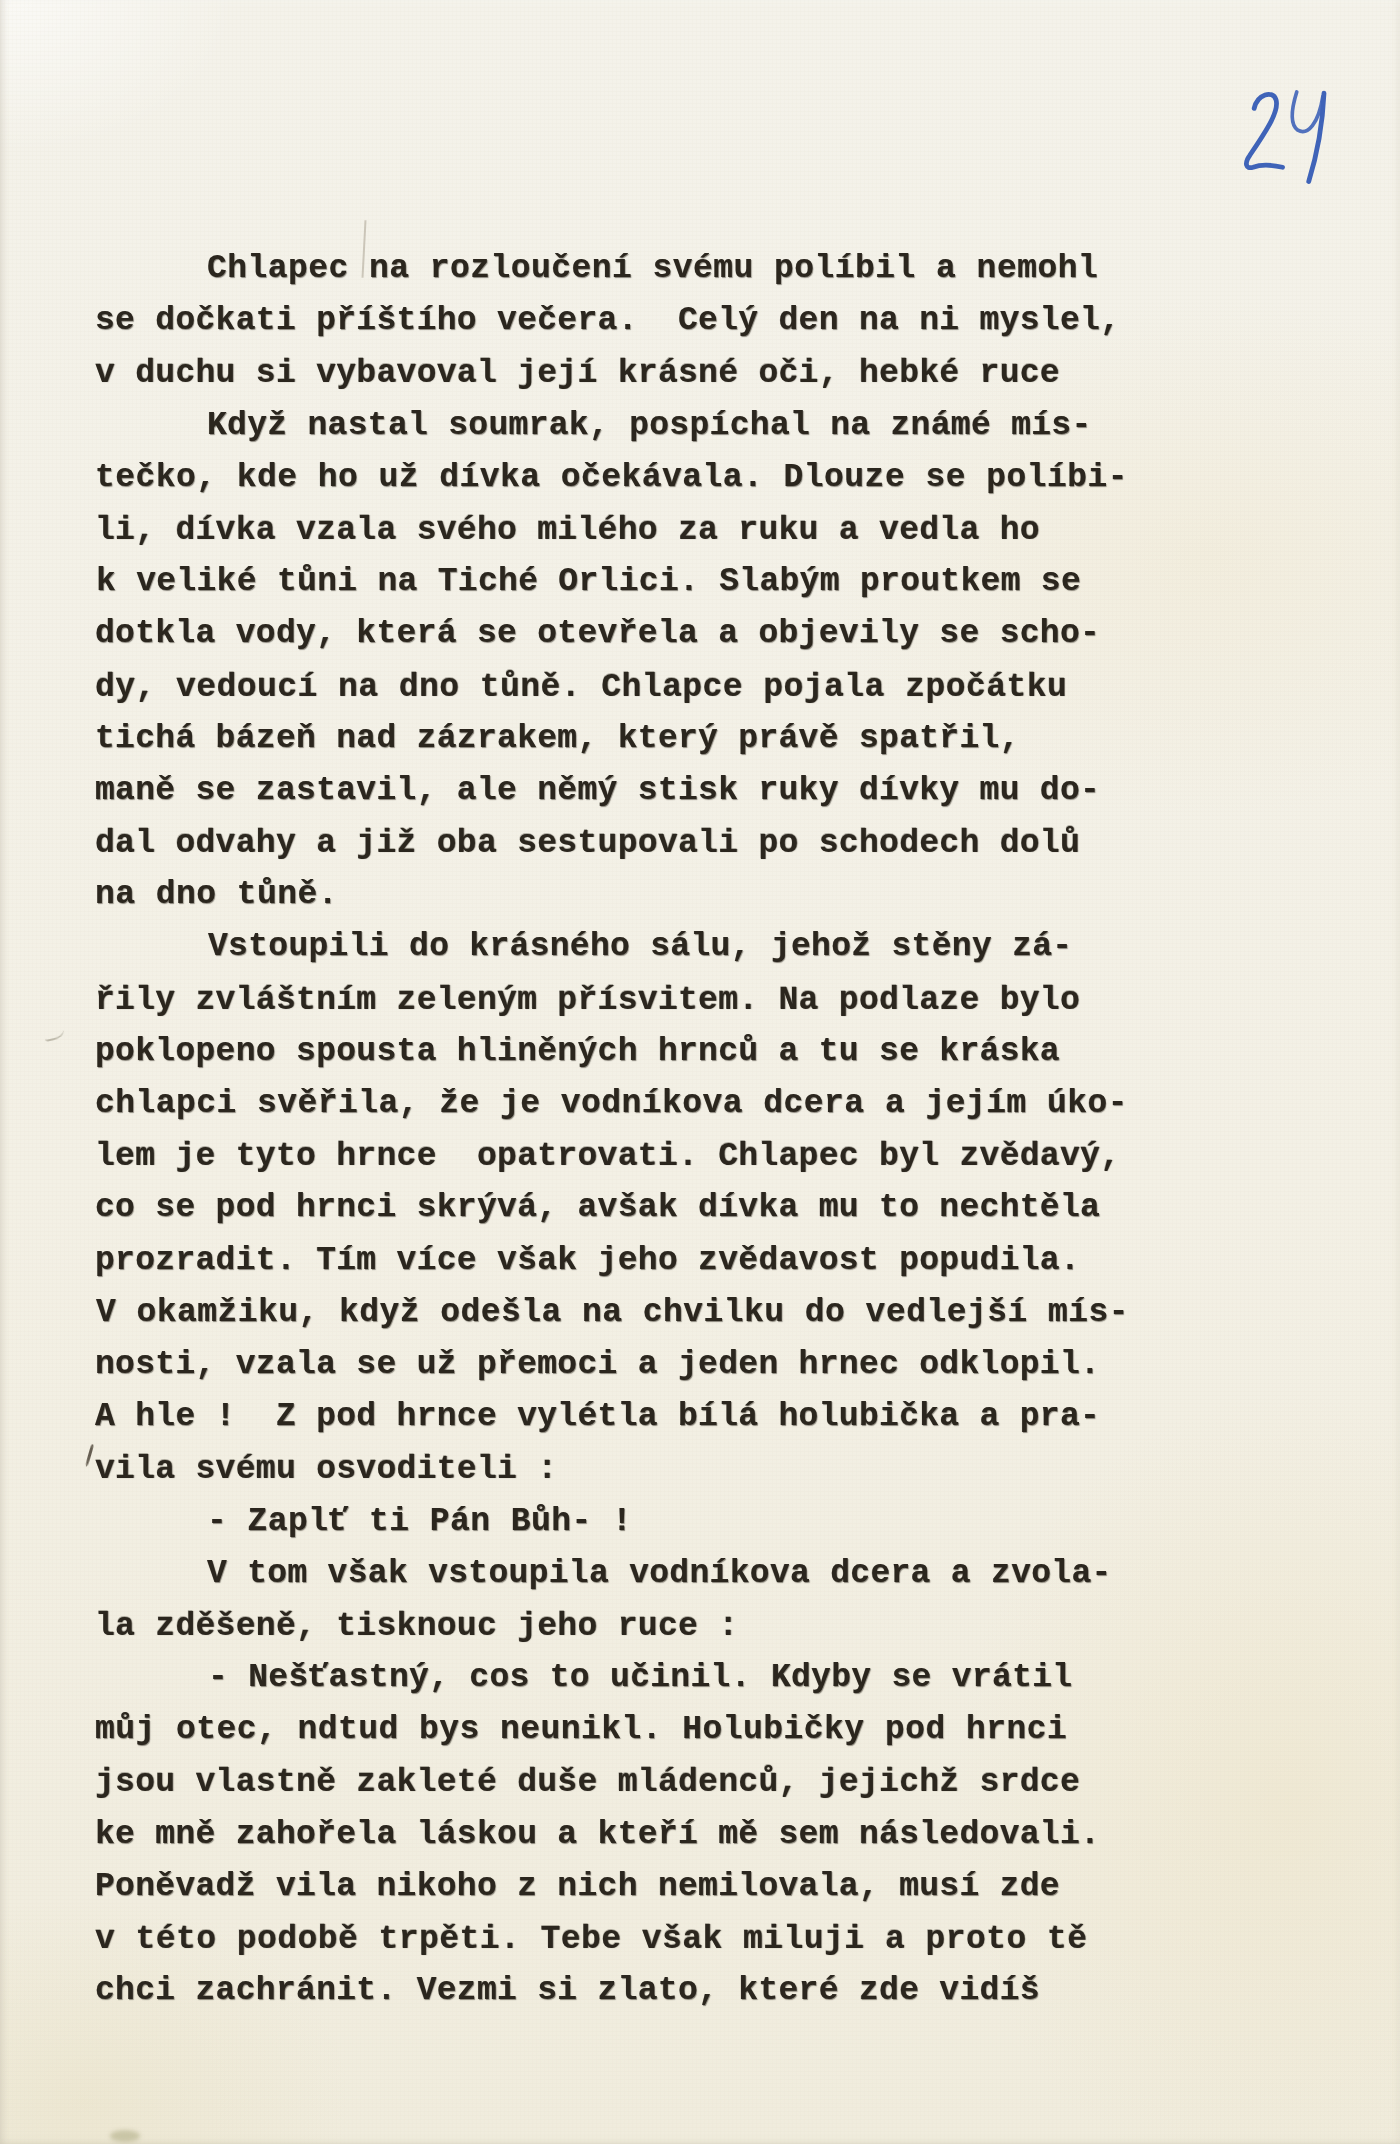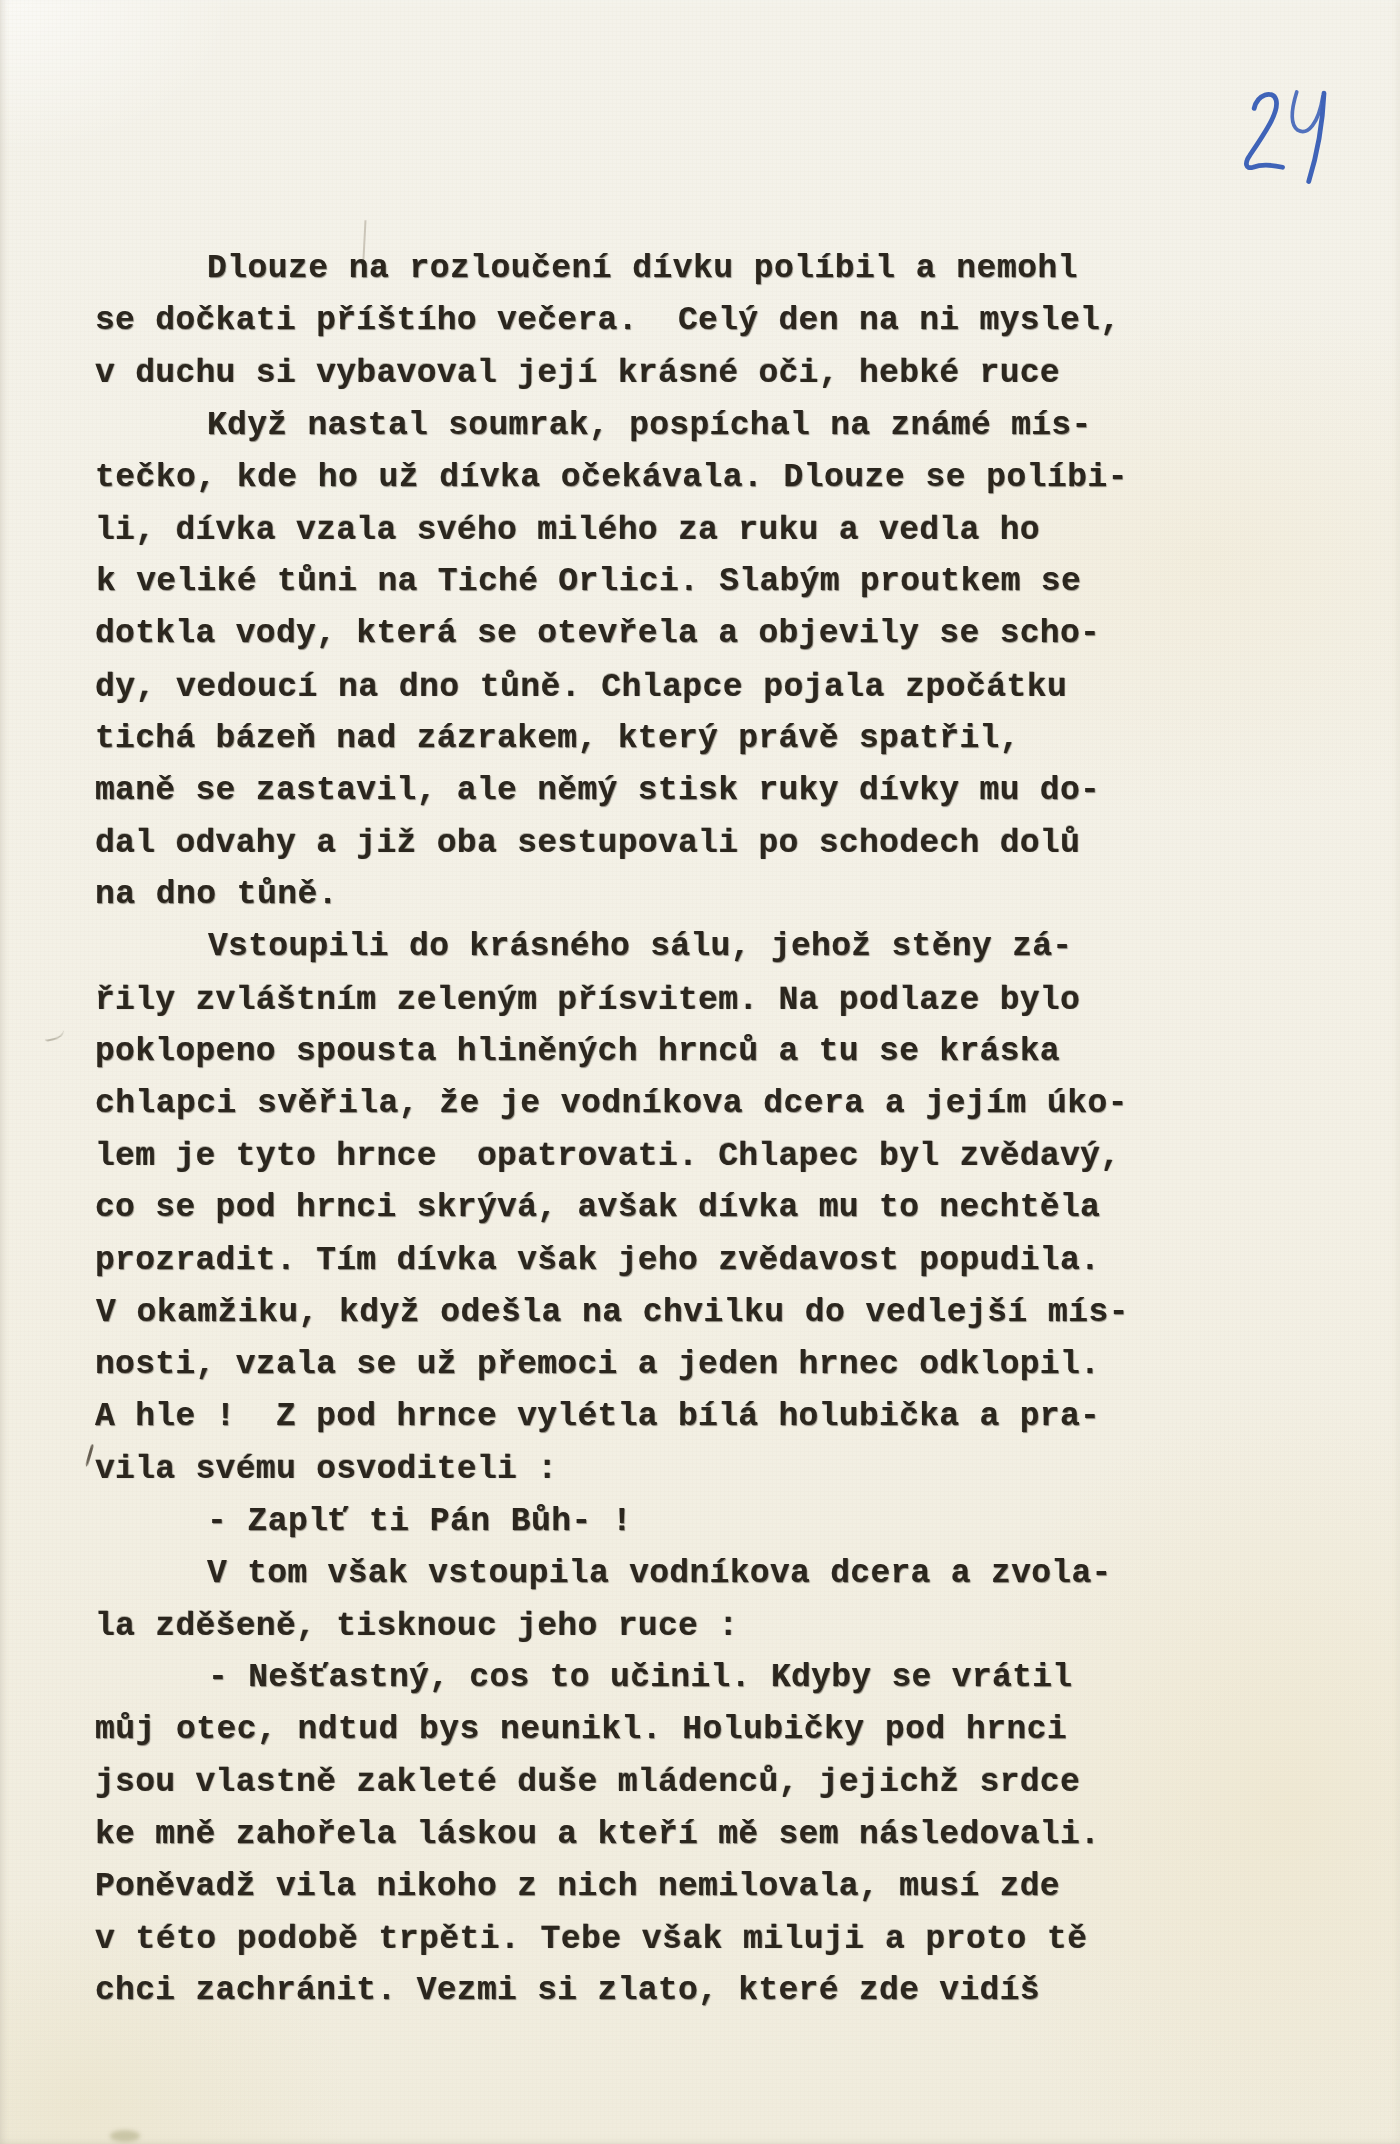--- a/index.html
+++ b/index.html
@@ -69,40 +69,40 @@
       <path d="M88,12 C87,34 83,64 74,93"></path>
     </svg>
   </div>
 
   <div class="artifact mark-vline"></div>
   <div class="artifact mark-squiggle"></div>
   <div class="artifact mark-tick"></div>
   <div class="artifact mark-bottom"></div>
 
   <div class="textblock">
-      <div class="line indent">Dlouze na rozloučení dívku políbil a nemohl</div>
+      <div class="line indent">Chlapec na rozloučení svému políbil a nemohl</div>
       <div class="line">se dočkati příštího večera.  Celý den na ni myslel,</div>
       <div class="line">v duchu si vybavoval její krásné oči, hebké ruce</div>
       <div class="line indent">Když nastal soumrak, pospíchal na známé mís-</div>
       <div class="line">tečko, kde ho už dívka očekávala. Dlouze se políbi-</div>
       <div class="line">li, dívka vzala svého milého za ruku a vedla ho</div>
       <div class="line">k veliké tůni na Tiché Orlici. Slabým proutkem se</div>
       <div class="line">dotkla vody, která se otevřela a objevily se scho-</div>
       <div class="line">dy, vedoucí na dno tůně. Chlapce pojala zpočátku</div>
       <div class="line">tichá bázeň nad zázrakem, který právě spatřil,</div>
       <div class="line">maně se zastavil, ale němý stisk ruky dívky mu do-</div>
       <div class="line">dal odvahy a již oba sestupovali po schodech dolů</div>
       <div class="line">na dno tůně.</div>
       <div class="line indent">Vstoupili do krásného sálu, jehož stěny zá-</div>
       <div class="line">řily zvláštním zeleným přísvitem. Na podlaze bylo</div>
       <div class="line">poklopeno spousta hliněných hrnců a tu se kráska</div>
       <div class="line">chlapci svěřila, že je vodníkova dcera a jejím úko-</div>
       <div class="line">lem je tyto hrnce  opatrovati. Chlapec byl zvědavý,</div>
       <div class="line">co se pod hrnci skrývá, avšak dívka mu to nechtěla</div>
-      <div class="line">prozradit. Tím dívka však jeho zvědavost popudila.</div>
+      <div class="line">prozradit. Tím více však jeho zvědavost popudila.</div>
       <div class="line">V okamžiku, když odešla na chvilku do vedlejší mís-</div>
       <div class="line">nosti, vzala se už přemoci a jeden hrnec odklopil.</div>
       <div class="line">A hle !  Z pod hrnce vylétla bílá holubička a pra-</div>
       <div class="line">vila svému osvoditeli :</div>
       <div class="line indent">- Zaplť ti Pán Bůh- !</div>
       <div class="line indent">V tom však vstoupila vodníkova dcera a zvola-</div>
       <div class="line">la zděšeně, tisknouc jeho ruce :</div>
       <div class="line indent">- Nešťastný, cos to učinil. Kdyby se vrátil</div>
       <div class="line">můj otec, ndtud bys neunikl. Holubičky pod hrnci</div>
       <div class="line">jsou vlastně zakleté duše mládenců, jejichž srdce</div>

